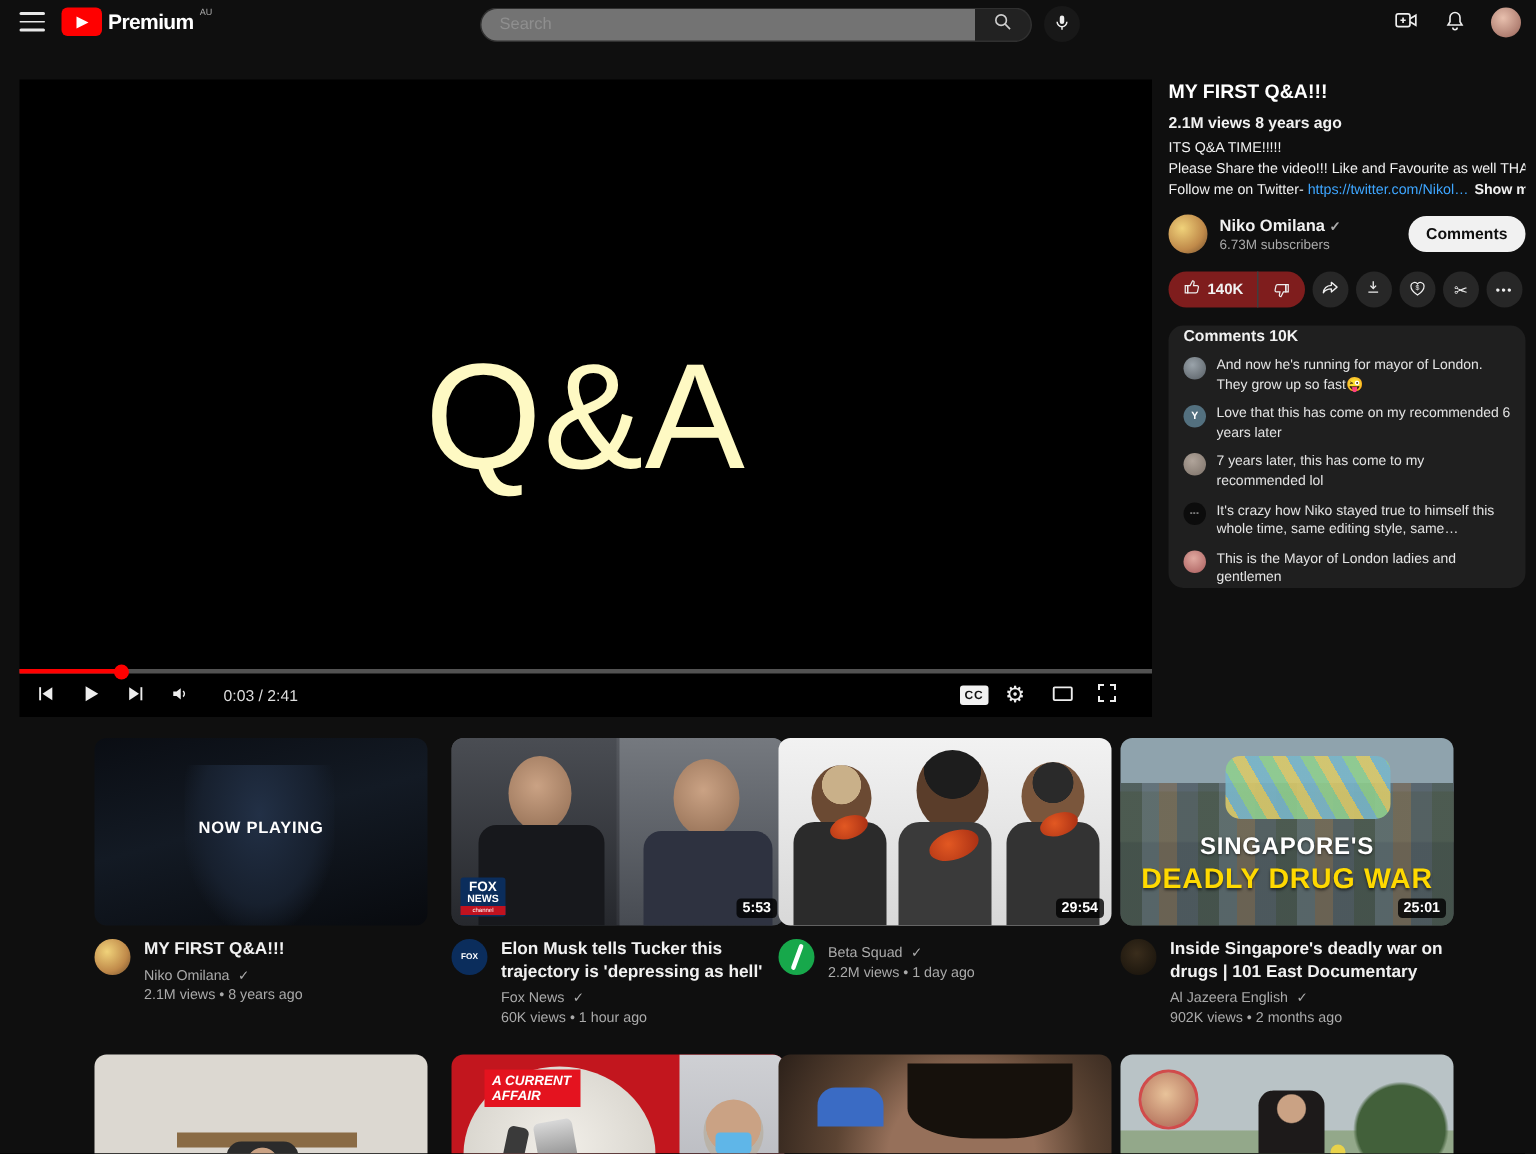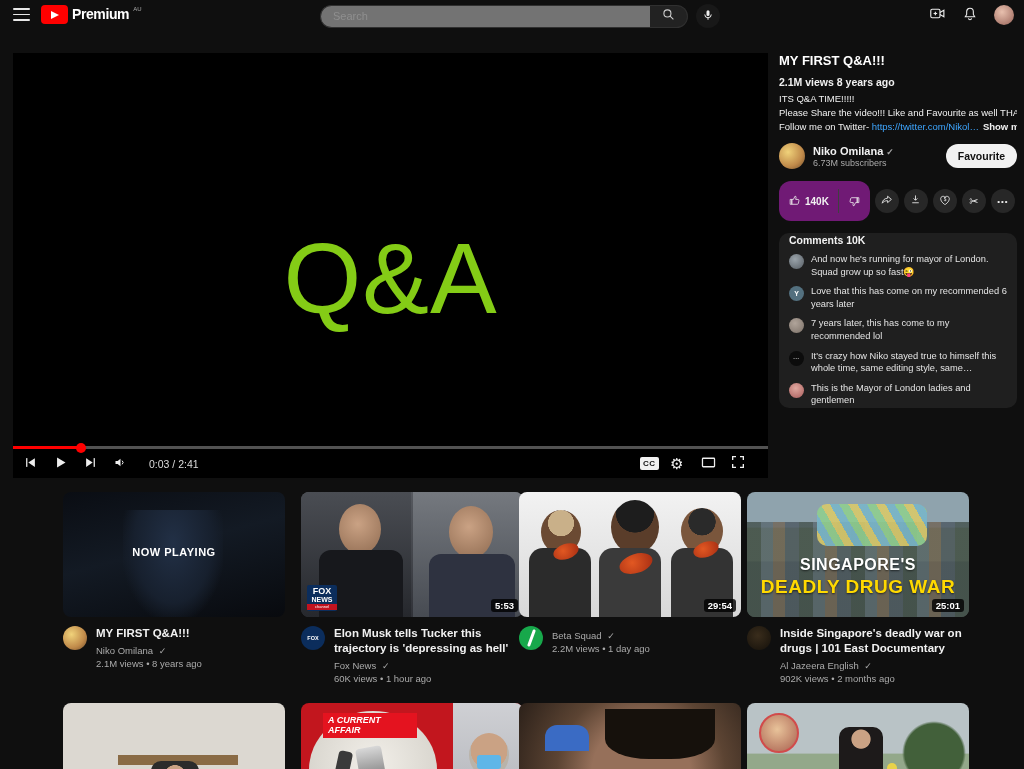--- a/index.html
+++ b/index.html
@@ -20,21 +20,21 @@
   .search-input { width:330px; height:23px; background:#737373; border:1px solid #303030; border-right:none; border-radius:12px 0 0 12px; color:#ddd; font-size:11px; padding:0 12px; outline:none; }
   .search-input::placeholder { color:#8f8f8f; }
   .search-btn { width:38px; height:23px; background:#222222; border:1px solid #303030; border-left:none; border-radius:0 12px 12px 0; display:flex; align-items:center; justify-content:center; cursor:pointer; }
   .mic-btn { margin-left:8px; width:24px; height:24px; border-radius:50%; background:#181818; border:none; display:flex; align-items:center; justify-content:center; cursor:pointer; }
   .tb-right { position:absolute; right:10px; top:0; height:30px; display:flex; align-items:center; gap:16px; }
   .icon-btn { background:none; border:none; cursor:pointer; display:flex; align-items:center; justify-content:center; }
   .tb-avatar { width:20px; height:20px; border-radius:50%; background:radial-gradient(circle at 40% 35%, #e8c0ae, #b07f72 70%, #7c5349); cursor:pointer; }
 
   
   .player { position:absolute; left:13px; top:53px; width:755px; height:425px; background:#000; cursor:pointer; }
-  .qa-text { position:absolute; left:0; right:0; top:168px; text-align:center; font-size:100px; font-weight:400; color:#84cc16; letter-spacing:1px; }
+  .qa-text { position:absolute; left:0; right:0; top:168px; text-align:center; font-size:100px; font-weight:400; color:#fef9c3; letter-spacing:1px; }
   .progress { position:absolute; left:0; right:0; bottom:29px; height:3px; background:rgba(255,255,255,.32); cursor:pointer; }
   .progress-played { position:absolute; left:0; top:0; bottom:0; width:9%; background:#ff0000; }
   .progress-dot { position:absolute; left:9%; top:-3.5px; width:10px; height:10px; margin-left:-5px; border-radius:50%; background:#ff0000; }
   .controls { position:absolute; left:0; right:0; bottom:0; height:29px; display:flex; align-items:center; }
   .ctrl { background:none; border:none; cursor:pointer; display:flex; align-items:center; justify-content:flex-start; width:30px; height:26px; }
   .ctrl:first-child { margin-left:10px; }
   .time-display { font-size:10.5px; color:#ddd; margin-left:6px; }
   .ctrl-right { position:absolute; right:8px; bottom:0; height:29px; display:flex; align-items:center; }
   .cc-badge { background:#f1f1f1; color:#111; font-size:8px; font-weight:bold; padding:2px 3px; border-radius:2px; letter-spacing:.5px; }
   .gear-glyph { font-size:15px; color:#eee; line-height:1; }
@@ -49,21 +49,21 @@
   .link-trunc { display:inline-block; max-width:112px; overflow:hidden; white-space:nowrap; vertical-align:bottom; }
   .show-more { font-weight:bold; color:#f1f1f1; cursor:pointer; margin-left:4px; }
   .channel-row { margin-top:10px; display:flex; align-items:center; }
   .channel-avatar { width:26px; height:26px; border-radius:50%; background:radial-gradient(circle at 35% 35%, #f0d27a, #c08a4a 60%, #6b4a2a); flex:none; cursor:pointer; }
   .channel-text { margin-left:8px; flex:1; min-width:0; }
   .channel-name { font-size:11px; font-weight:bold; color:#f1f1f1; white-space:nowrap; cursor:pointer; }
   .check { color:#aaa; font-size:9px; margin-left:3px; }
   .channel-subs { font-size:9px; color:#aaa; margin-top:1px; }
   .subscribe-btn { background:#f1f1f1; color:#0f0f0f; border:none; border-radius:13px; font-size:10.5px; font-weight:600; padding:6px 12px; cursor:pointer; flex:none; }
   .actions-row { margin-top:12px; display:flex; align-items:center; gap:5px; }
-  .like-pill { display:flex; align-items:center; background:#701a75; border-radius:12px; height:40px; }
+  .like-pill { display:flex; align-items:center; background:#7f1d1d; border-radius:12px; height:24px; }
   .like-seg { display:flex; align-items:center; gap:4px; padding:0 9px; background:none; border:none; cursor:pointer; color:#f1f1f1; font-size:10px; font-weight:600; height:24px; }
   .dislike-seg { border-left:1px solid #3f3f3f; }
   .circle-btn { width:24px; height:24px; border-radius:50%; background:#272727; border:none; display:flex; align-items:center; justify-content:center; cursor:pointer; color:#eee; }
   .scissors-glyph { font-size:11px; color:#eee; }
   .dots-glyph { font-size:8px; letter-spacing:1px; color:#eee; }
 
   .comments-card { margin-top:12px; background:#1f1f1f; border-radius:10px; padding:1px 10px; cursor:pointer; }
   .comments-header { font-size:10.5px; font-weight:bold; color:#f1f1f1; }
   .comment { display:flex; gap:7px; margin-top:7px; }
   .c-avatar { flex:none; width:15px; height:15px; border-radius:50%; margin-top:1px; display:flex; align-items:center; justify-content:center; font-size:7px; font-weight:bold; color:#fff; }
@@ -126,21 +126,21 @@
 
   
   .row2 { position:absolute; left:0; top:703px; width:1024px; }
   .thumb-room { background:linear-gradient(#dcd8d1 0 55%, #9b968e 56% 100%); }
   .thumb-room .desk { position:absolute; left:55px; top:52px; width:120px; height:10px; background:#8a6b45; }
   .thumb-room .guy { position:absolute; left:88px; top:58px; width:48px; height:67px; background:radial-gradient(circle at 50% 22%, #caa284 0 18%, #2b2b2b 19%); border-radius:10px 10px 0 0; }
   .thumb-aca { background:#c2161e; }
   .thumb-aca .panel { position:absolute; left:8px; top:8px; width:128px; height:117px; background:radial-gradient(circle at 50% 45%, #f2efe9, #cfccc4); border-radius:50% 50% 0 0; }
   .thumb-aca .vape1 { position:absolute; left:34px; top:48px; width:14px; height:42px; background:#3a3a3a; border-radius:4px; transform:rotate(12deg); }
   .thumb-aca .vape2 { position:absolute; left:58px; top:44px; width:26px; height:48px; background:linear-gradient(#d8d8d8,#555); border-radius:4px; transform:rotate(-10deg); }
-  .aca-badge { position:absolute; left:22px; top:10px; background:#e4131f; color:#fff; font-size:9px; font-weight:bold; font-style:italic; padding:2px 5px; line-height:1.15; width:94px; }
+  .aca-badge { position:absolute; left:22px; top:10px; background:#e4131f; color:#fff; font-size:9px; font-weight:bold; font-style:italic; padding:2px 5px; line-height:1.15; width:64px; }
   .thumb-aca .bed { position:absolute; right:0; top:0; width:70px; height:125px; background:linear-gradient(#cfd0d4,#aeb0b6); }
   .thumb-aca .mask-guy { position:absolute; right:14px; top:30px; width:40px; height:44px; border-radius:50%; background:radial-gradient(circle at 50% 40%, #caa284 0 55%, #b9b3a9 56%); }
   .thumb-aca .mask { position:absolute; right:22px; top:52px; width:24px; height:14px; background:#5fb6e8; border-radius:3px; }
   .thumb-face { background:radial-gradient(circle at 55% 55%, #96705a 0 35%, #5c4433 60%, #2b2019 100%); }
   .thumb-face .cap { position:absolute; left:26px; top:22px; width:44px; height:26px; background:#3a6bc4; border-radius:12px 12px 0 0; }
   .thumb-face .hair { position:absolute; left:86px; top:6px; width:110px; height:50px; background:#16110c; border-radius:0 0 40% 40%; }
   .thumb-ddlj { background:linear-gradient(#b9c3c6 0 40%, #93a88a 41% 70%, #6e8560 71% 100%); }
   .thumb-ddlj .tree { position:absolute; right:0px; top:10px; width:70px; height:80px; background:radial-gradient(circle, #42603a 0 55%, transparent 60%); }
   .thumb-ddlj .man { position:absolute; left:92px; top:24px; width:44px; height:101px; background:radial-gradient(circle at 50% 12%, #caa284 0 10%, #1d1a1a 11%); border-radius:10px 10px 0 0; }
   .thumb-ddlj .flower { position:absolute; width:10px; height:10px; border-radius:50%; background:#e8d24a; } .thumb-ddlj .fl2 { left:140px; top:60px; }
@@ -282,21 +282,21 @@
         <span>Follow me on Twitter- </span><span class="link link-trunc">https://twitter.com/Nikol…</span><span class="show-more">Show more</span>
       </div>
     </div>
 
     <div class="channel-row">
       <div class="channel-avatar"></div>
       <div class="channel-text">
         <div class="channel-name"><span>Niko Omilana</span><span class="check">✓</span></div>
         <div class="channel-subs">6.73M subscribers</div>
       </div>
-      <button class="subscribe-btn">Favourite</button>
+      <button class="subscribe-btn">Comments</button>
     </div>
 
     <div class="actions-row">
       <div class="like-pill">
         <button class="like-seg">
           <span>
             <svg width="13" height="13" viewBox="0 0 24 24" fill="none" stroke="#eee" stroke-width="1.5">
                 <path d="M7 10h3l3-6c1.5 0 2.1 1 1.9 2.2L14.2 10h4.3c1.1 0 1.9 1 1.7 2.1l-1.1 5.4c-.2 1-1 1.5-2 1.5H7z"></path>
                 <path d="M4 10h3v9H4z"></path>
               </svg>
@@ -341,21 +341,21 @@
       </button>
       <button class="circle-btn">
         <span class="dots-glyph">•••</span>
       </button>
     </div>
 
     <div class="comments-card">
       <div class="comments-header">Comments 10K</div>
       <div class="comment">
         <div class="c-avatar ca-0"></div>
-        <div class="c-text">And now he's running for mayor of London. Squad grow up so fast😜</div>
+        <div class="c-text">And now he's running for mayor of London. They grow up so fast😜</div>
       </div>
       <div class="comment">
         <div class="c-avatar ca-1">Y</div>
         <div class="c-text">Love that this has come on my recommended 6 years later</div>
       </div>
       <div class="comment">
         <div class="c-avatar ca-2"></div>
         <div class="c-text">7 years later, this has come to my recommended lol</div>
       </div>
       <div class="comment">

